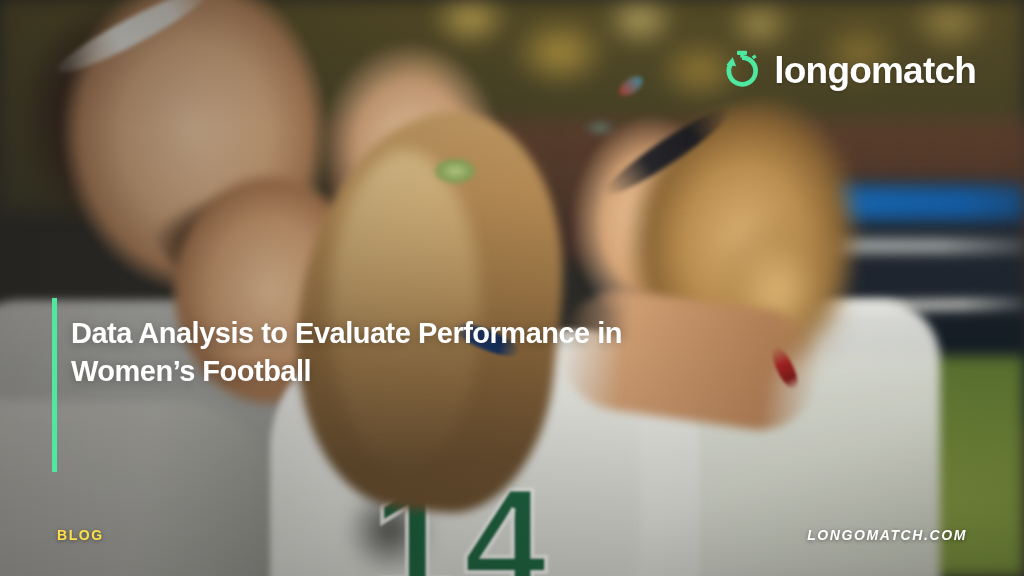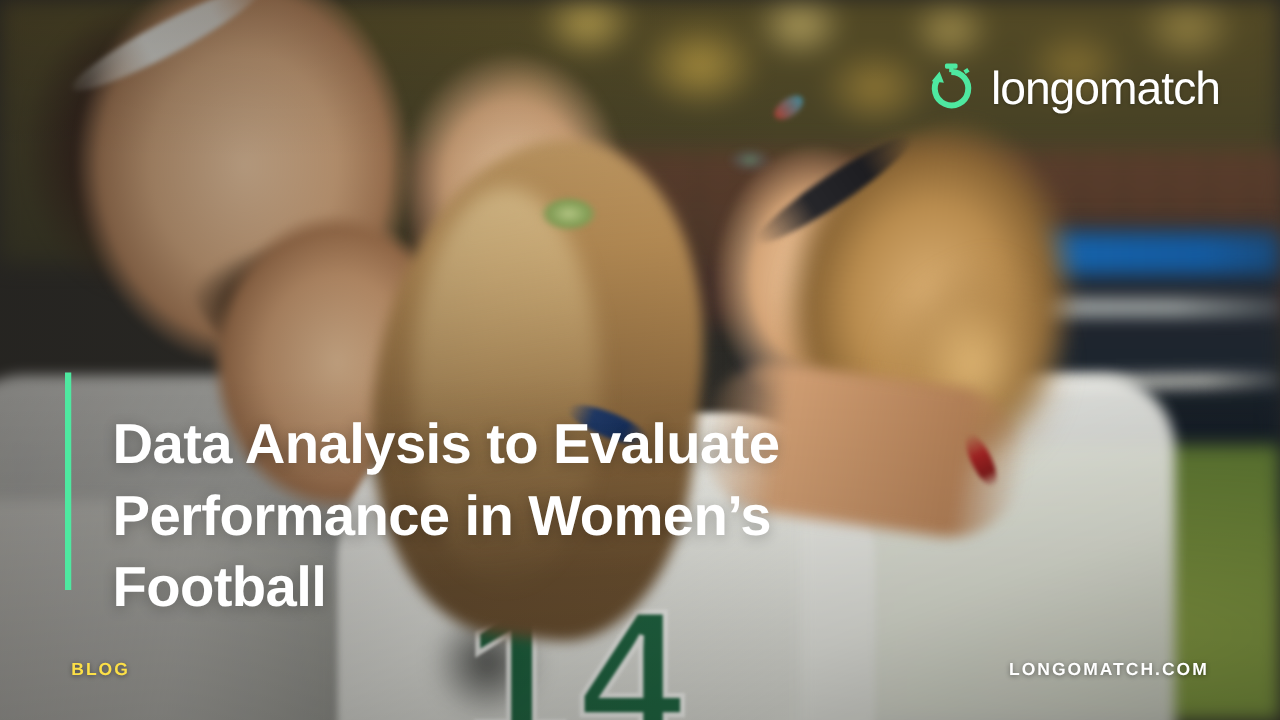--- a/index.html
+++ b/index.html
@@ -276,44 +276,44 @@
     right: 48px;
     top: 48px;
     display: flex;
     align-items: center;
     gap: 10px;
   }
   .logo-mark { width: 44px; height: 44px; display: block; }
   .logo-word {
     color: #ffffff;
     font-size: 37px;
-    font-weight: 400;
+    font-weight: 700;
     letter-spacing: -0.8px;
     line-height: 1;
     text-shadow: 0 1px 3px rgba(0,0,0,.25);
   }
 
   .headline-wrap {
     position: absolute;
     left: 52px;
     top: 296px;
     display: flex;
     align-items: flex-start;
   }
   .accent-bar {
     width: 5px;
     height: 174px;
     background: #4ee8a0;
     flex: 0 0 auto;
     margin-top: 2px;
   }
   .headline {
-    margin-left: 33px;
+    margin-left: 14px;
     color: #ffffff;
-    font-size: 45px;
+    font-size: 29px;
     font-weight: 700;
     line-height: 1.28;
     letter-spacing: -0.5px;
     max-width: 640px;
     text-shadow: 0 2px 10px rgba(0,0,0,.25);
   }
 
   .footer-left {
     position: absolute;
     left: 57px;
@@ -326,20 +326,21 @@
   }
   .footer-right {
     position: absolute;
     right: 57px;
     bottom: 33px;
     color: #ffffff;
     font-size: 14px;
     font-weight: 700;
     letter-spacing: 1.6px;
     text-shadow: 0 1px 4px rgba(0,0,0,.45);
+    font-style: italic;
   }
 </style>
 </head>
 <body>
 
 <div class="card">
 
   <div class="photo">
     <div class="bg-trees"></div>
     <div class="bg-trees-low"></div>

